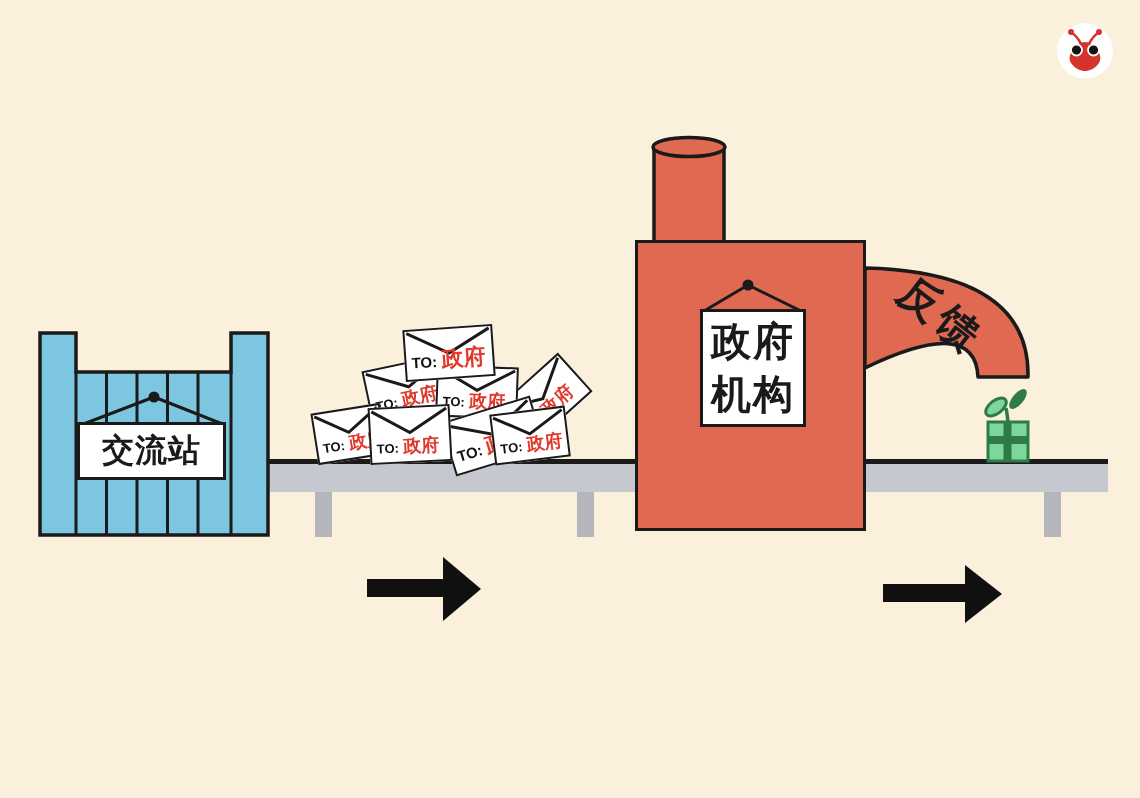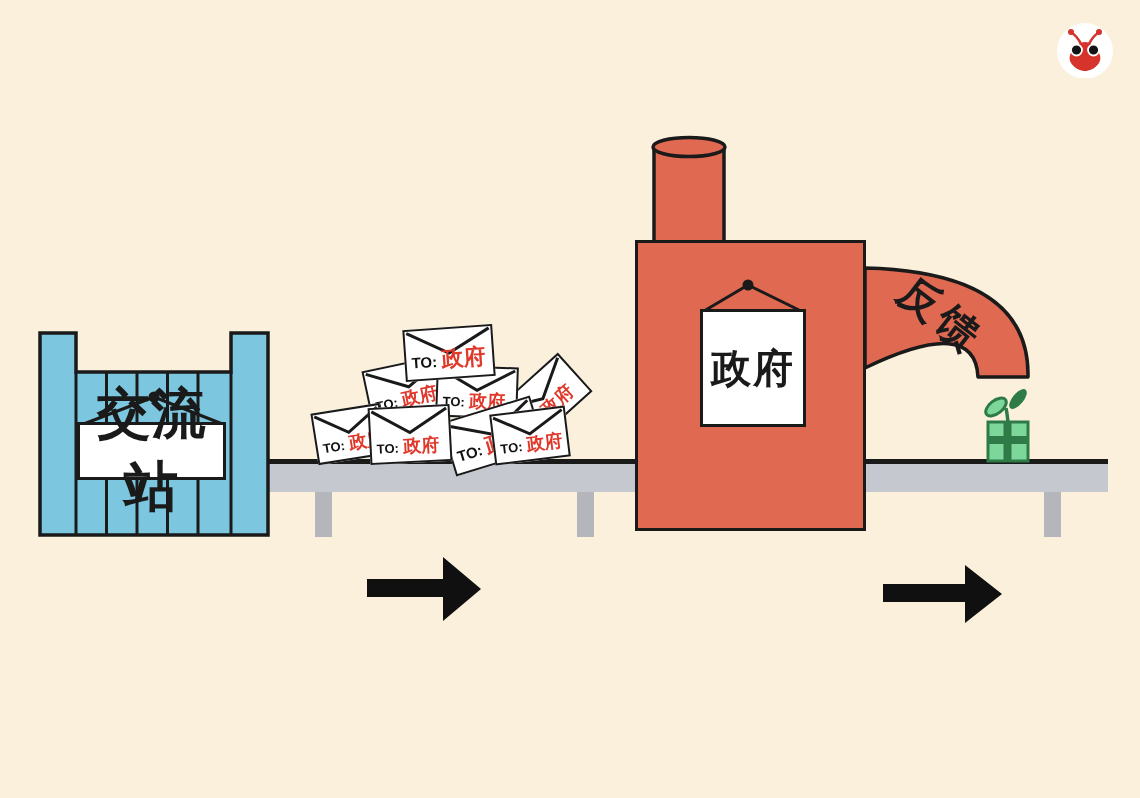--- a/index.html
+++ b/index.html
@@ -16,21 +16,21 @@
   .belt-line { left:260px; top:459px; width:848px; height:5px; background:#1a1a1a; }
   .belt-body { left:260px; top:464px; width:848px; height:28px; background:#C6C8D0; }
   .belt-leg  { top:492px; width:17px; height:45px; background:#B4B6BC; }
 
   
   .sign {
     background:#fff; border:3px solid #1a1a1a;
     display:flex; align-items:center; justify-content:center;
     font-weight:900; text-align:center;
   }
-  .station-sign { left:77px; top:422px; width:149px; height:58px; font-size:54px; letter-spacing:1px; }
+  .station-sign { left:77px; top:422px; width:149px; height:58px; font-size:32px; letter-spacing:1px; }
   .factory-sign { left:700px; top:309px; width:106px; height:118px; font-size:40px; line-height:1.32; letter-spacing:2px; flex-direction:column; }
 
   
   .building { left:635px; top:240px; width:231px; height:291px; background:#E06952; border:3px solid #1a1a1a; }
 
   
   .chute-label {
     left:886px; top:280px; width:110px; height:70px;
     display:flex; align-items:center; justify-content:center;
     font-size:42px; font-weight:900; letter-spacing:5px;
@@ -135,20 +135,21 @@
     <path d="M 12,13 V 110 M 82,13 V 110" stroke="#1a1a1a" stroke-width="3.5" fill="none"></path>
     <ellipse cx="47" cy="13" rx="36" ry="9.5" fill="#E06952" stroke="#1a1a1a" stroke-width="3.5"></ellipse>
   </svg>
   <div class="abs building"></div>
   <svg class="abs" style="left:694px; top:277px;" width="116" height="36">
     <path d="M 54,8 L 10,34 M 54,8 L 107,34" stroke="#1a1a1a" stroke-width="3" fill="none"></path>
     <circle cx="54" cy="8" r="5.5" fill="#1a1a1a"></circle>
   </svg>
   <div class="abs sign factory-sign">
     <span>政府</span>
+    <span>机构</span>
   </div>
 
   <svg class="abs" style="left:975px; top:383px;" width="62" height="80">
     <path d="M 33,39 Q 32,30 31,25" stroke="#2F7B48" stroke-width="3.5" fill="none"></path>
     <ellipse cx="21" cy="24" rx="12" ry="6.5" fill="#7DD79B" stroke="#2F7B48" stroke-width="3" transform="rotate(-38 21 24)"></ellipse>
     <ellipse cx="43" cy="16" rx="12" ry="5.5" fill="#2F7B48" transform="rotate(-50 43 16)"></ellipse>
     <rect x="13" y="39" width="40" height="39" fill="#7DD79B" stroke="#2F7B48" stroke-width="3"></rect>
     <rect x="28.5" y="39" width="8" height="39" fill="#2F7B48"></rect>
     <rect x="13" y="53" width="40" height="8" fill="#2F7B48"></rect>
   </svg>

